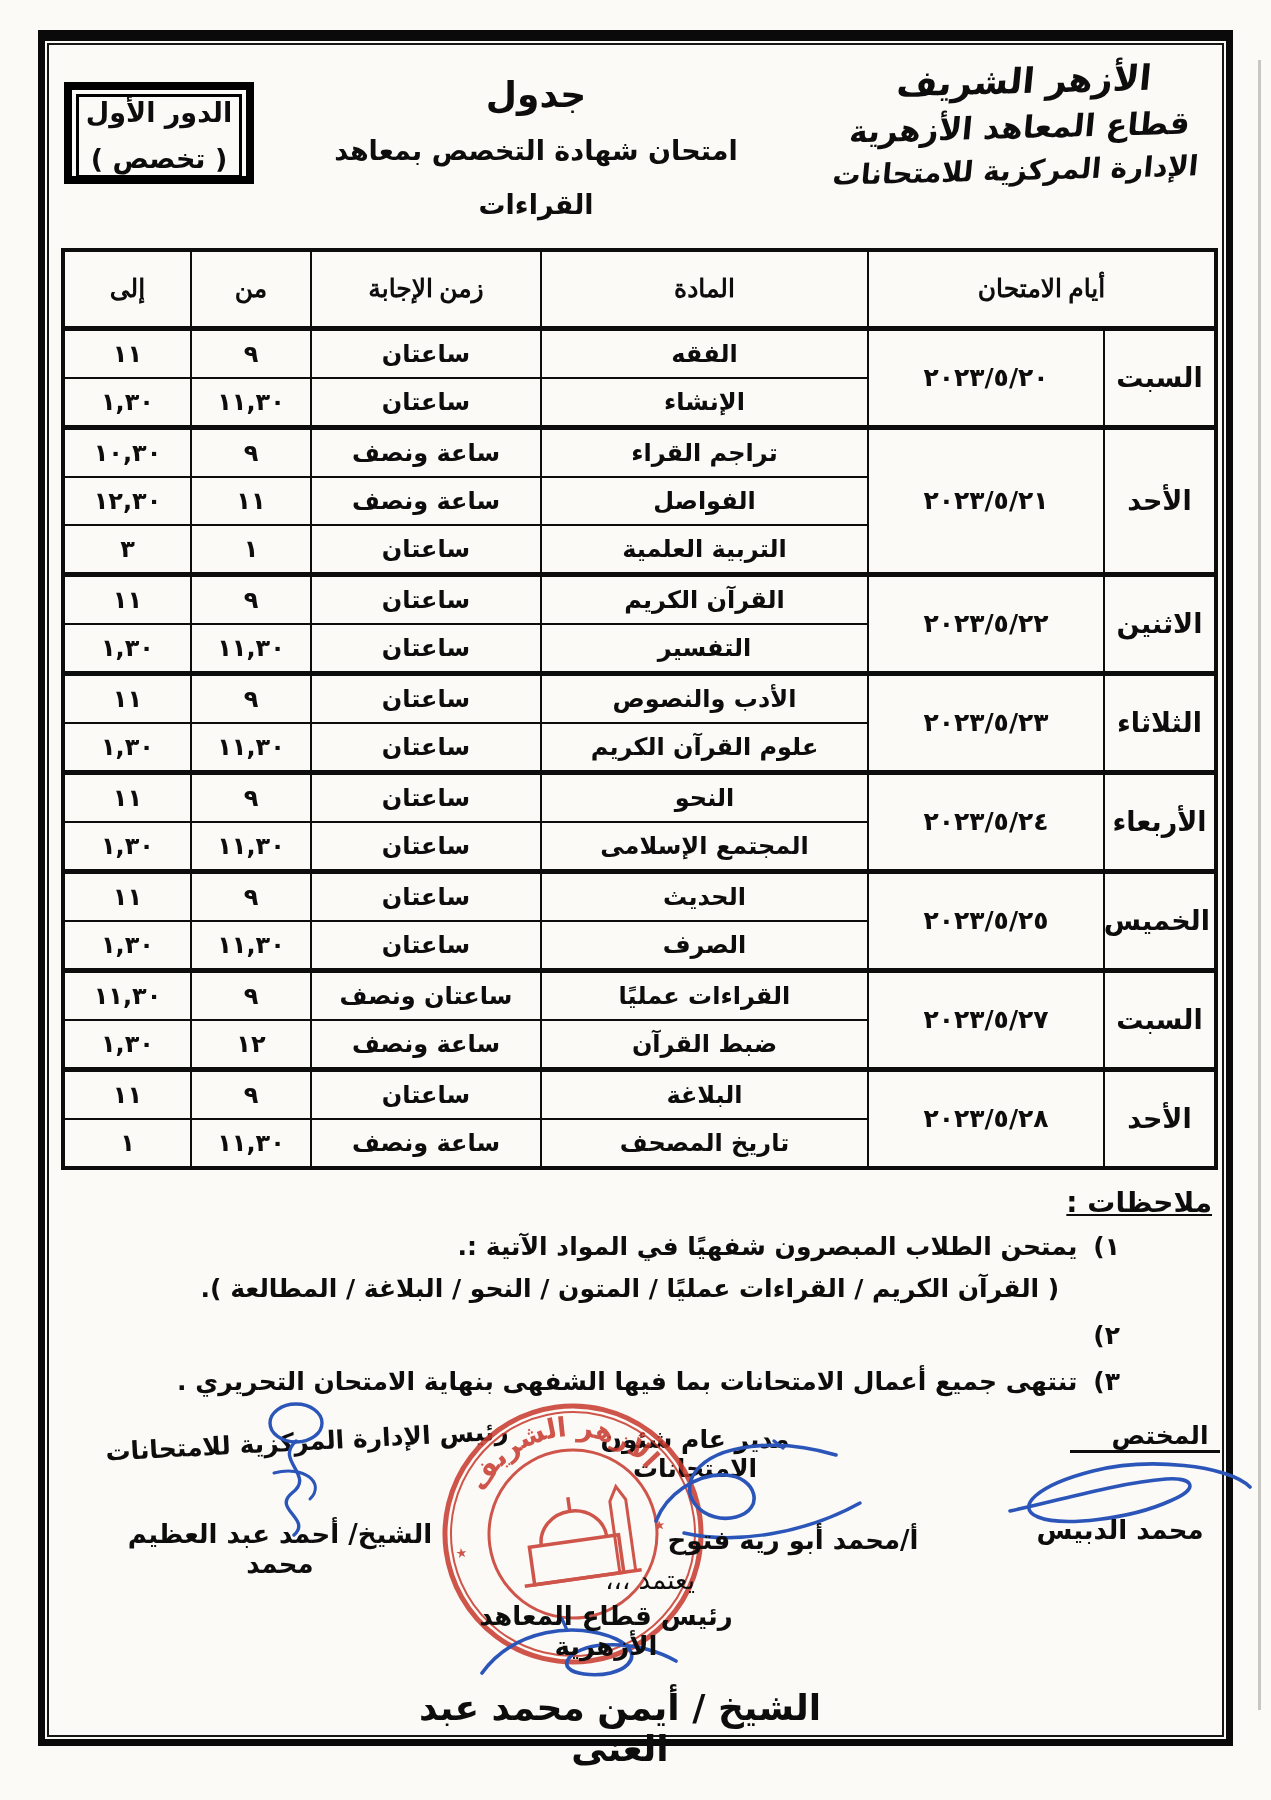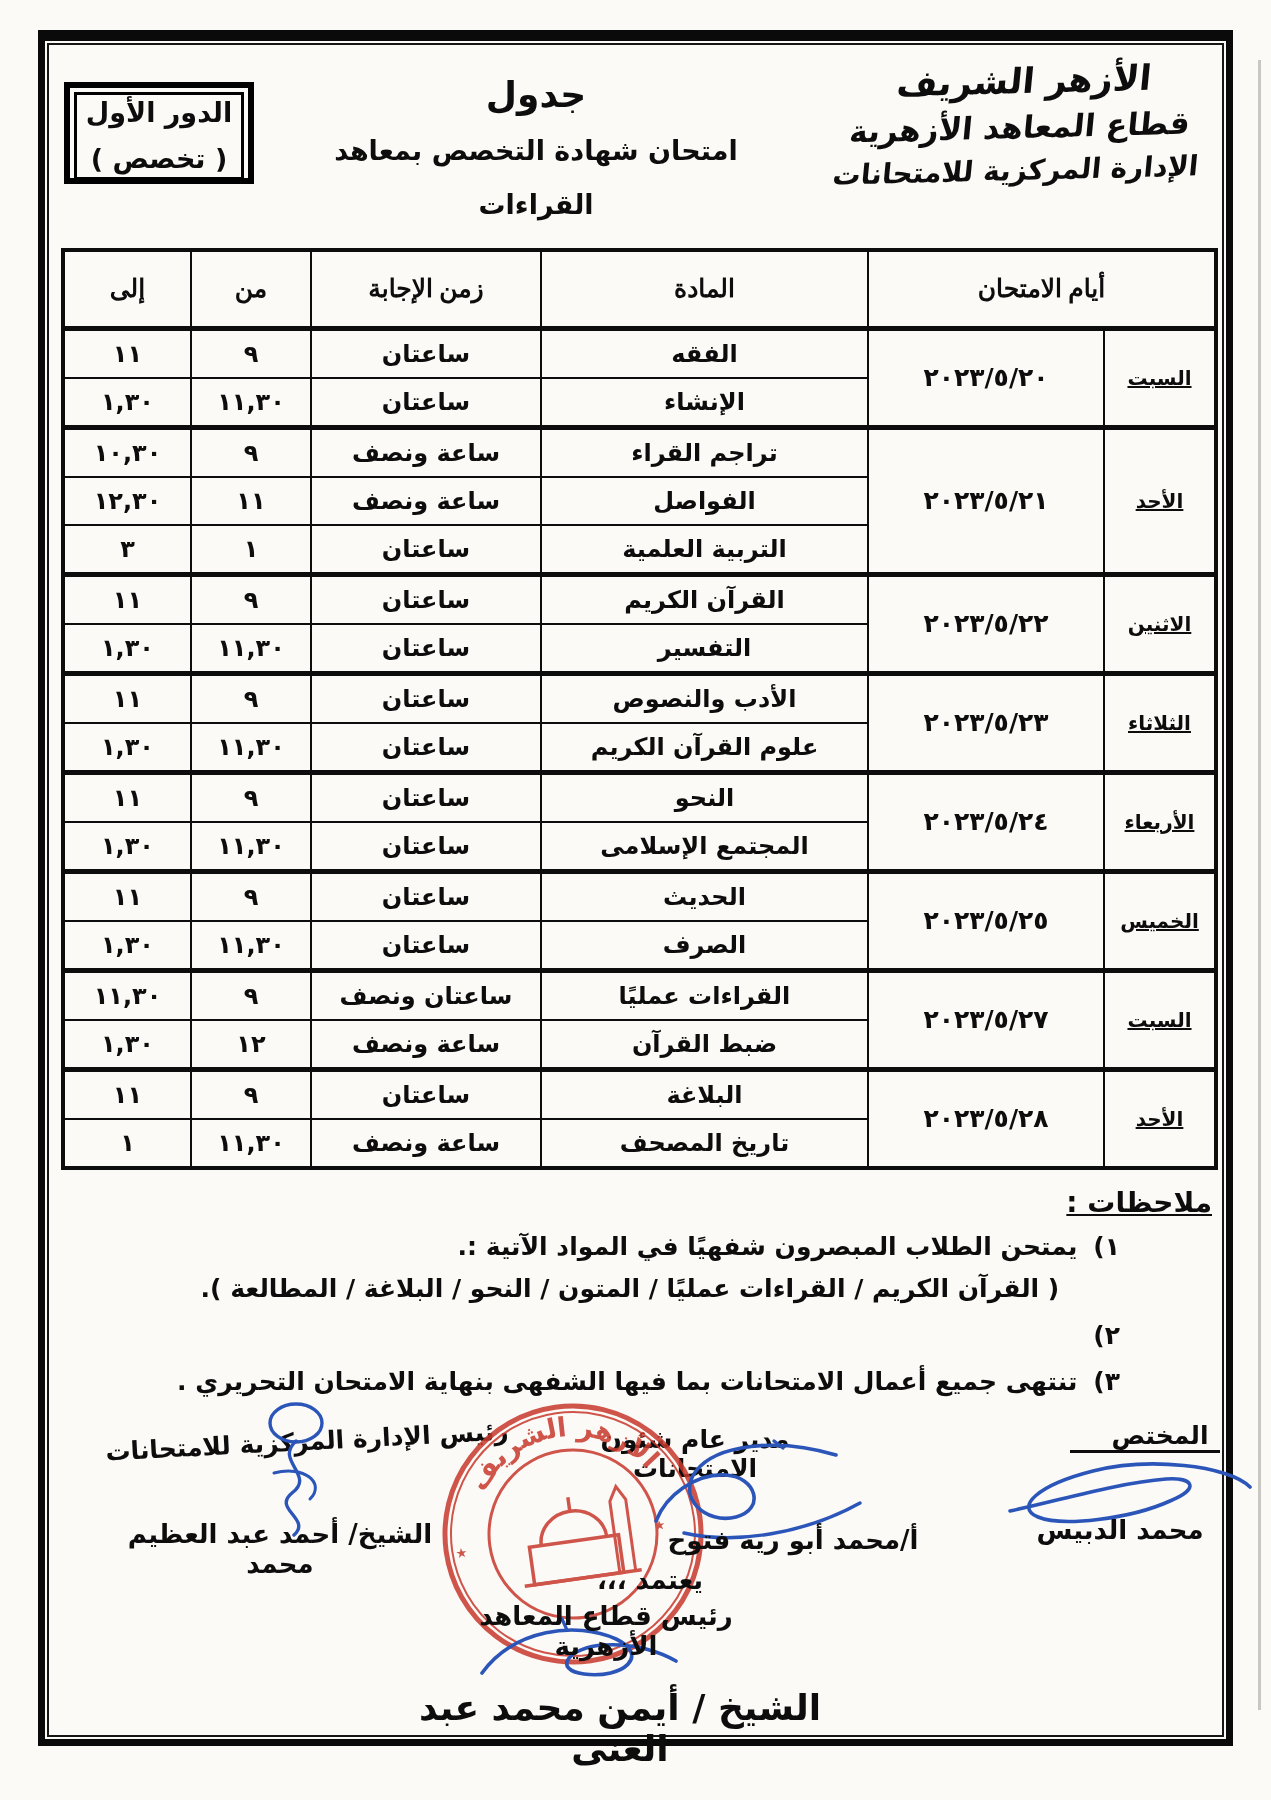--- a/index.html
+++ b/index.html
@@ -20,29 +20,29 @@
   
   .head{display:flex;justify-content:space-between;padding:14px 8px 0 12px;}
   .org{width:400px;text-align:center;font-weight:bold;transform:skewX(-7deg) rotate(-1.5deg);}
   .org .o1{font-size:35px;line-height:1.35;}
   .org .o2{font-size:31px;line-height:1.45;}
   .org .o3{font-size:28px;line-height:1.5;}
   .title-block{width:470px;text-align:center;font-weight:bold;padding-top:8px;}
   .title-block .t1{font-size:36px;line-height:1.6;}
   .title-block .t2{font-size:27px;line-height:2.0;}
   .title-block .t3{font-size:27px;line-height:1.9;}
-  .round-box{margin-top:24px;margin-left:6px;border:6px solid #000000;padding:4px;width:190px;height:102px;box-sizing:border-box;}
+  .round-box{margin-top:24px;margin-left:6px;border:8px solid #000000;padding:4px;width:190px;height:102px;box-sizing:border-box;}
   .round-box-in{border:3px solid #000;height:100%;display:flex;flex-direction:column;align-items:center;justify-content:center;font-weight:bold;font-size:27px;line-height:1.7;}
 
   
   table.exam{border-collapse:collapse;table-layout:fixed;width:1153px;margin:16px 8px 0 auto;border:4px solid #0d0d0d;}
   .exam th,.exam td{border:2.5px solid #0d0d0d;text-align:center;vertical-align:middle;font-weight:bold;padding:0 4px;overflow:hidden;}
   .exam thead th{height:74px;font-size:25px;font-family:Liberation Serif, serif;}
   .exam tbody td{height:46px;font-size:24px;}
-  .exam td.day-cell{font-size:20px;text-decoration:underline;}
+  .exam td.day-cell{font-size:27px;}
   .exam td.date-cell{font-size:25px;letter-spacing:1px;}
   .exam tr.group-start td{border-top:5px solid #0d0d0d;}
 
   
   .notes{margin:16px 14px 0 0;}
   .notes-heading{font-size:28px;font-weight:bold;text-decoration:underline;text-align:right;margin-right:0px;}
   .note-item{display:flex;font-size:25px;font-weight:bold;line-height:1.5;margin-top:9px;padding-right:92px;}
   .note-num{margin-left:16px;white-space:nowrap;}
   .note-subline{margin-right:18px;margin-top:5px;}
 
@@ -50,21 +50,21 @@
   .sig-area{position:relative;height:340px;margin-top:12px;}
   .sig-label,.sig-name{position:absolute;font-weight:bold;text-align:center;}
   .sig-label{font-size:25px;}
   .sig-name{font-size:26px;}
   .lbl-mokhtass{top:8px;left:1024px;width:150px;border-bottom:3px solid #0d0d0d;padding-left:30px;box-sizing:border-box;}
   .lbl-director{top:12px;left:494px;width:310px;}
   .lbl-chief{top:14px;left:36px;width:450px;transform:rotate(-3deg);}
   .nm-mokhtass{top:102px;left:964px;width:220px;}
   .nm-director{top:112px;left:592px;width:310px;}
   .nm-chief{top:106px;left:44px;width:380px;}
-  .approve-word{position:absolute;top:152px;left:504px;width:200px;font-size:26px;font-weight:bold;text-align:center;z-index:3;}
+  .approve-word{position:absolute;top:152px;left:504px;width:200px;font-size:26px;font-weight:normal;text-align:center;z-index:3;}
   .approve-title{position:absolute;top:188px;left:378px;width:364px;font-size:26px;font-weight:bold;text-align:center;z-index:3;}
   .approve-name{position:absolute;top:274px;left:372px;width:404px;font-size:36px;font-weight:bold;text-align:center;z-index:3;}
   .sig-svg{position:absolute;z-index:2;}
   .stamp{position:absolute;left:372px;top:-34px;z-index:1;opacity:.85;}
   .z-top{z-index:3;}
 </style>
 </head>
 <body>
 
 <div class="frame">

